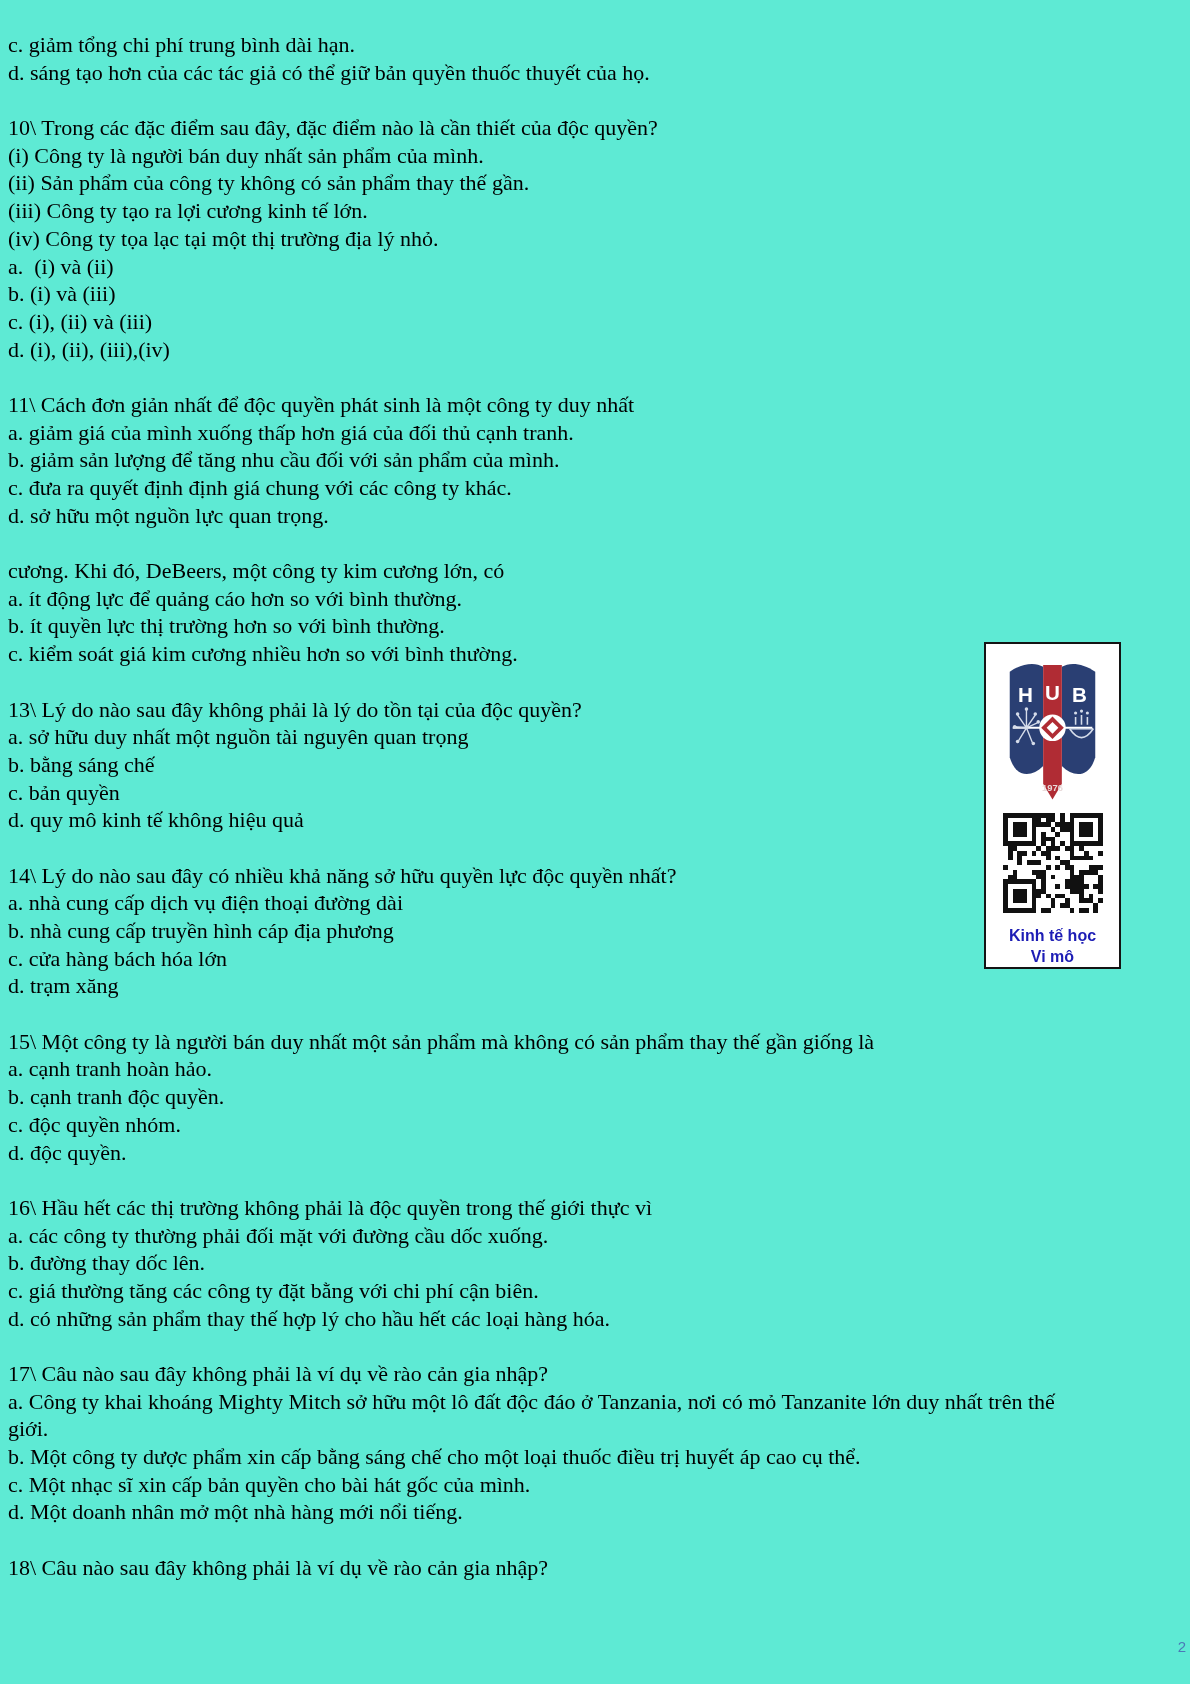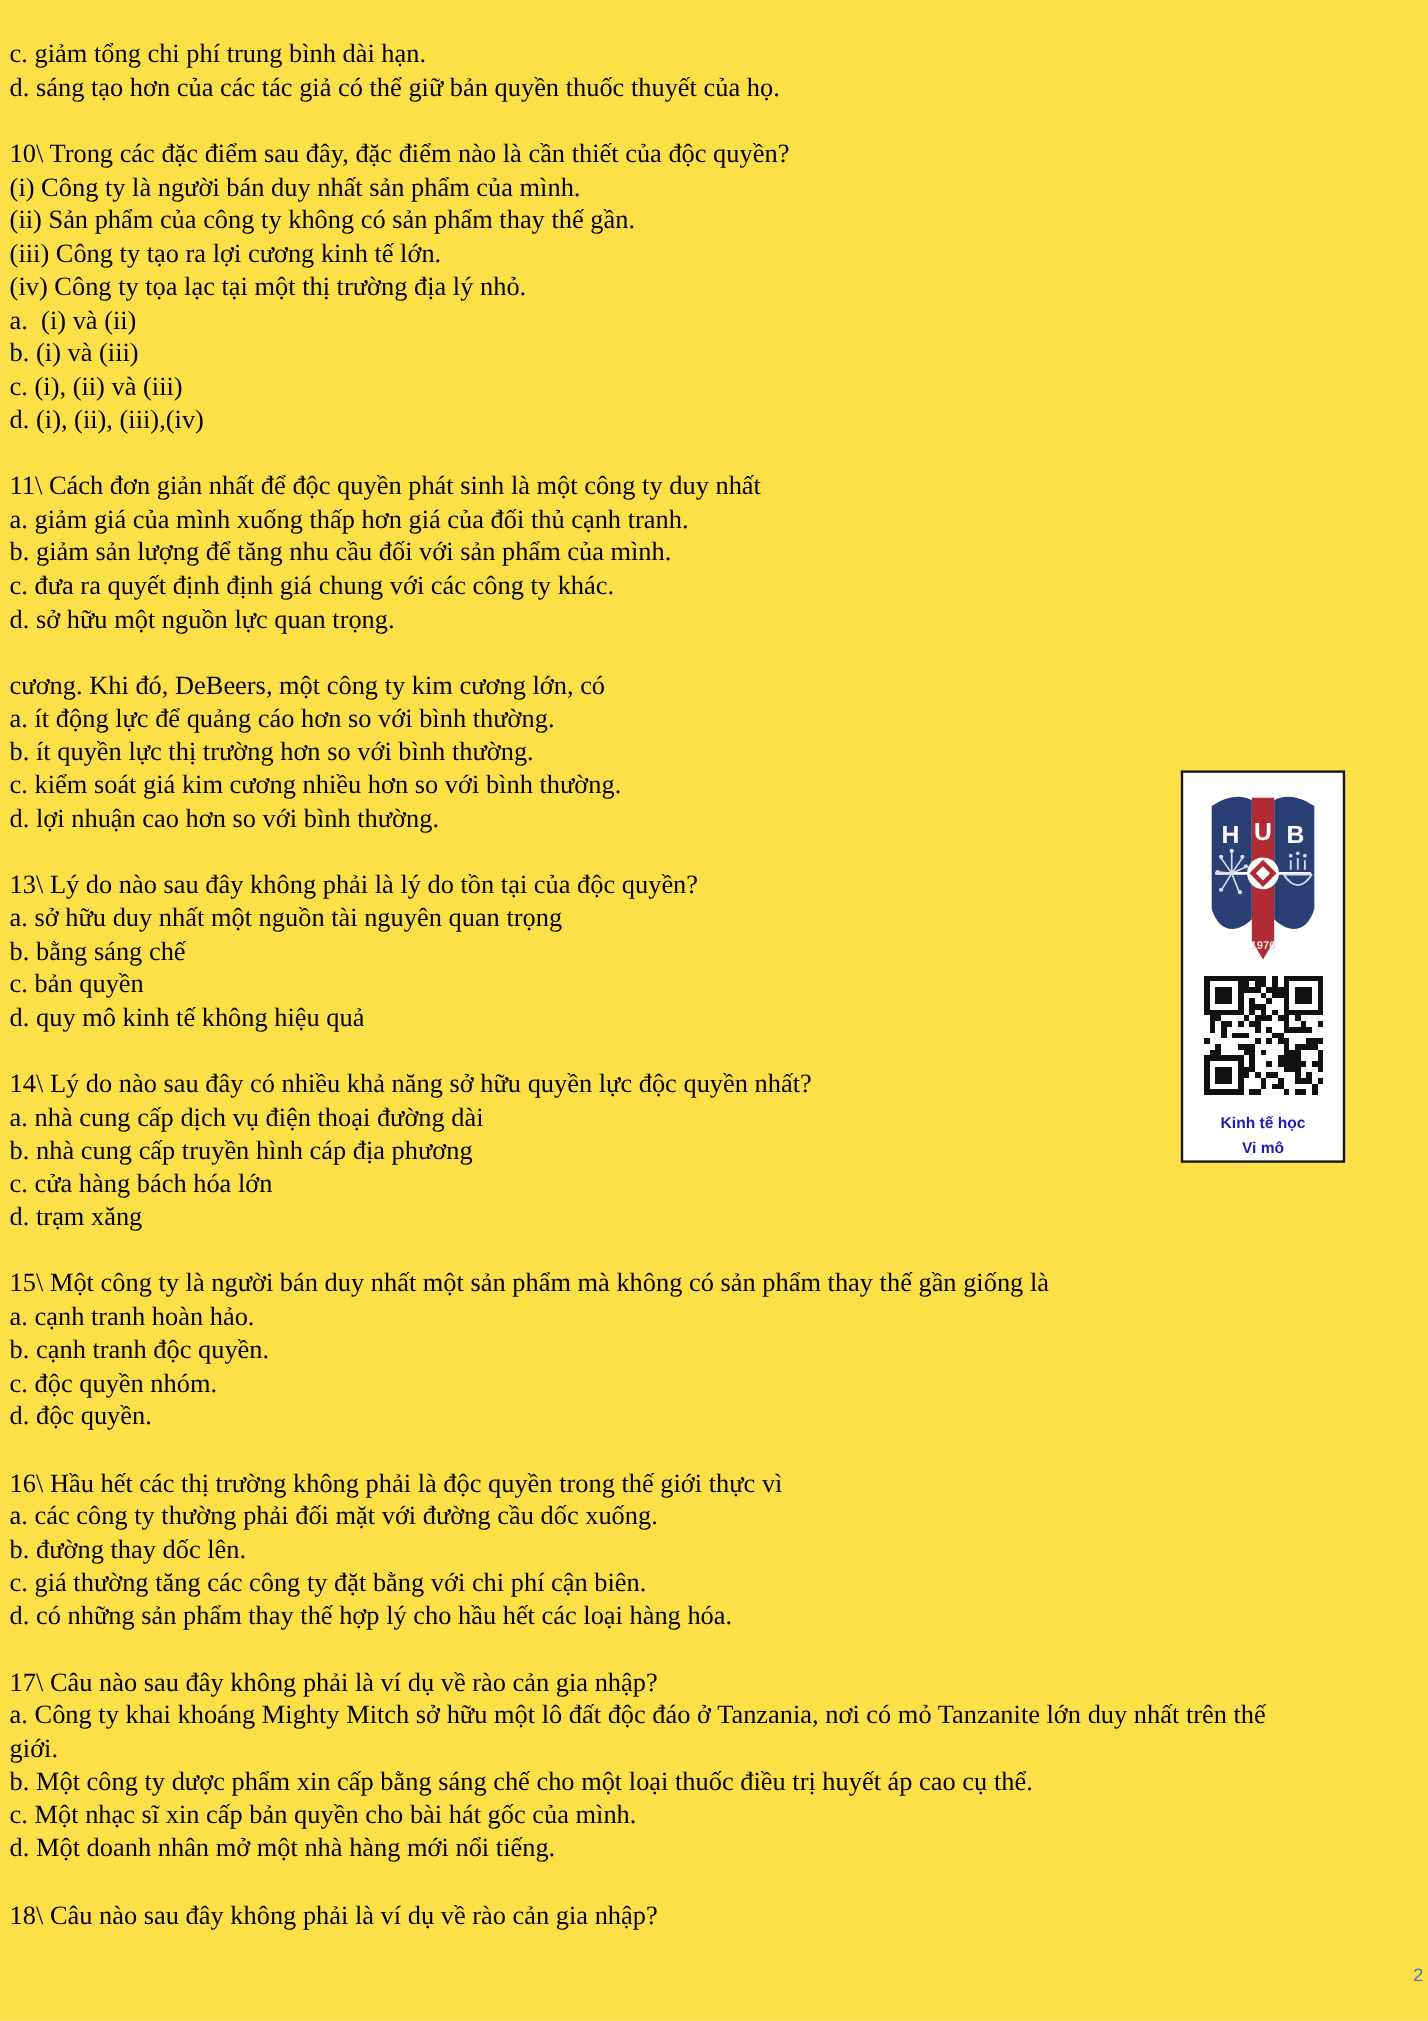--- a/index.html
+++ b/index.html
@@ -1,36 +1,36 @@
 <!DOCTYPE html>
 <html><head>
 <meta charset="utf-8">
 <style>
   html,body{margin:0;padding:0;}
   body{
     width:1190px;height:1684px;background:#ffffff;position:relative;
     overflow:hidden;font-family:"Liberation Serif",serif;
   }
-  .page{position:absolute;inset:0;background:#fde047;}
+  .page{position:absolute;inset:0;background:#5eead4;}
   .text-block{position:absolute;left:8px;top:31px;right:0;}
   .line{
     height:27.7px;line-height:27.7px;font-size:22px;color:#000;
     white-space:pre;font-family:"Liberation Serif",serif;
   }
   .badge{
     position:absolute;left:984px;top:642px;width:133px;height:323px;
     border:2px solid #141414;background:#fff;
     display:flex;flex-direction:column;align-items:center;
   }
   .hub-logo{margin-top:14px;display:block;}
   .qr{margin-top:6px;display:block;}
   .badge-caption{
     margin-top:12px;text-align:center;
     font-family:"Liberation Sans",sans-serif;font-weight:bold;
-    font-size:13px;line-height:21px;color:#1d1db5;
+    font-size:16px;line-height:21px;color:#1d1db5;
   }
   .page-number{
     position:absolute;left:1166px;top:1638px;width:20px;text-align:right;
     font-family:"Liberation Sans",sans-serif;font-size:15px;color:#4b79b7;
   }
 </style>
 </head>
 <body>
 
 <div class="page">
@@ -52,21 +52,20 @@
       <div class="line">11\ Cách đơn giản nhất để độc quyền phát sinh là một công ty duy nhất</div>
       <div class="line">a. giảm giá của mình xuống thấp hơn giá của đối thủ cạnh tranh.</div>
       <div class="line">b. giảm sản lượng để tăng nhu cầu đối với sản phẩm của mình.</div>
       <div class="line">c. đưa ra quyết định định giá chung với các công ty khác.</div>
       <div class="line">d. sở hữu một nguồn lực quan trọng.</div>
       <div class="line"></div>
       <div class="line">cương. Khi đó, DeBeers, một công ty kim cương lớn, có</div>
       <div class="line">a. ít động lực để quảng cáo hơn so với bình thường.</div>
       <div class="line">b. ít quyền lực thị trường hơn so với bình thường.</div>
       <div class="line">c. kiểm soát giá kim cương nhiều hơn so với bình thường.</div>
-      <div class="line">d. lợi nhuận cao hơn so với bình thường.</div>
       <div class="line"></div>
       <div class="line">13\ Lý do nào sau đây không phải là lý do tồn tại của độc quyền?</div>
       <div class="line">a. sở hữu duy nhất một nguồn tài nguyên quan trọng</div>
       <div class="line">b. bằng sáng chế</div>
       <div class="line">c. bản quyền</div>
       <div class="line">d. quy mô kinh tế không hiệu quả</div>
       <div class="line"></div>
       <div class="line">14\ Lý do nào sau đây có nhiều khả năng sở hữu quyền lực độc quyền nhất?</div>
       <div class="line">a. nhà cung cấp dịch vụ điện thoại đường dài</div>
       <div class="line">b. nhà cung cấp truyền hình cáp địa phương</div>

